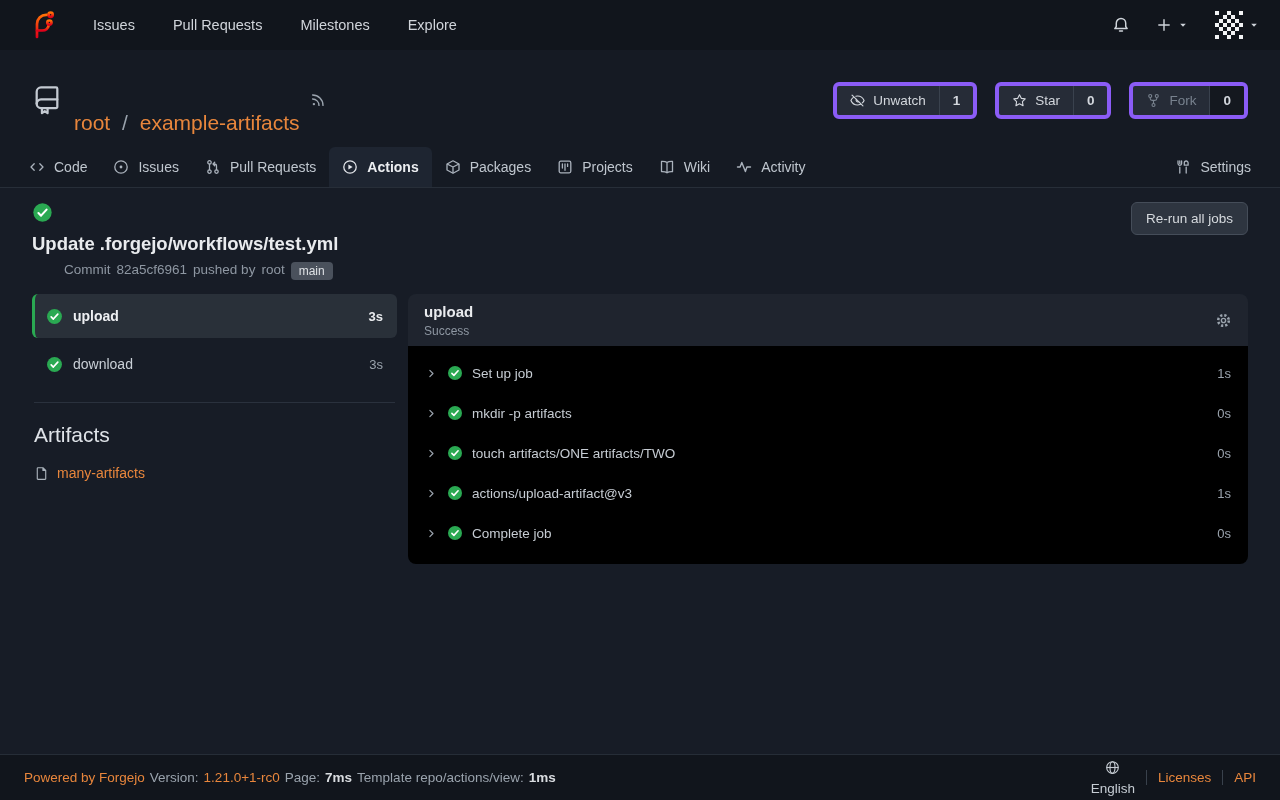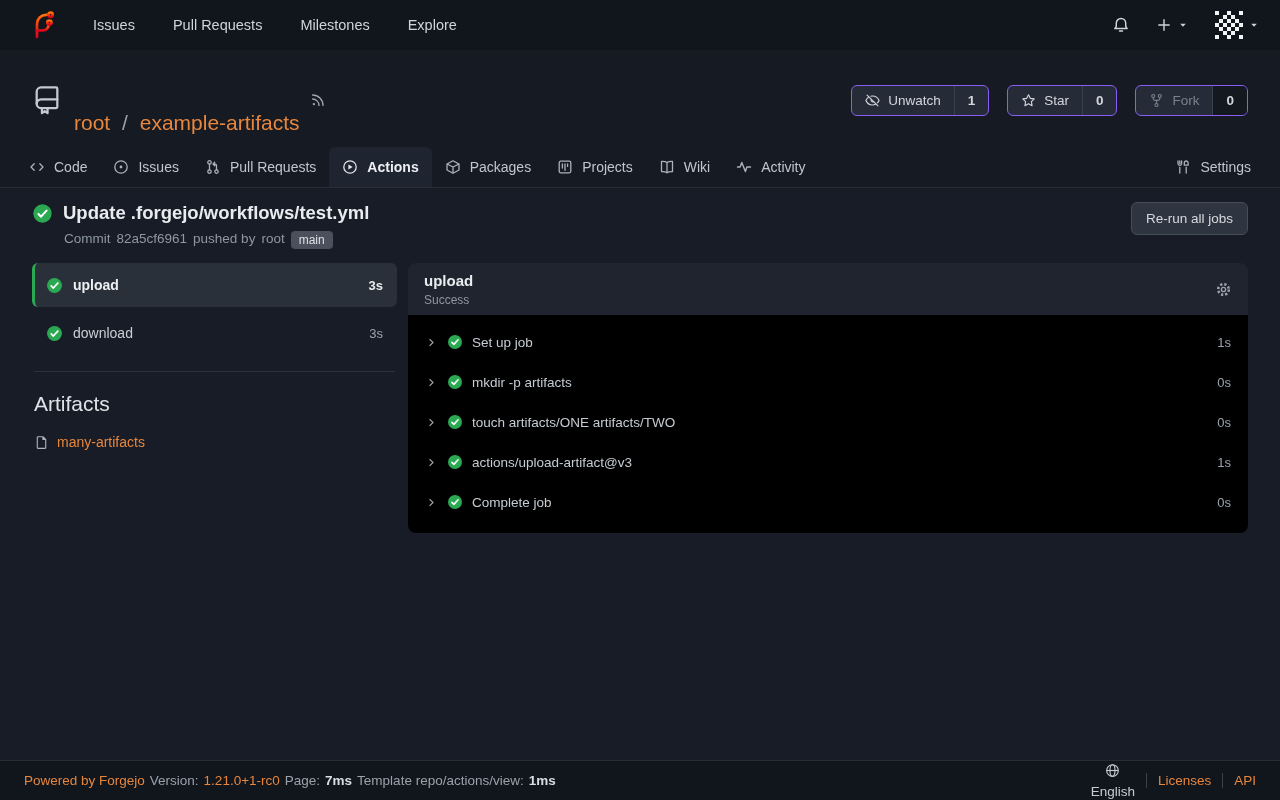--- a/index.html
+++ b/index.html
@@ -22,38 +22,38 @@
 
   
   .header-section { background:#151a23; border-bottom:1px solid #272e38; flex:none; }
   .repo-header { display:flex; align-items:center; padding:15px 32px 4px; }
   .repo-ico { color:#c4cad2; margin-right:12px; }
   .repo-title { font-size:21px;margin-top:46px; }
   .repo-title .owner, .repo-title .rname { color:#e8863c; cursor:pointer; }
   .repo-title .sep { color:#9aa3ad; margin:0 6px; }
   .rss { color:#9aa3ad; margin-left:10px; cursor:pointer; }
   .repo-actions { margin-left:auto; display:flex; gap:18px; }
-  .btn-group { display:flex; border:1px solid #8b5cf6; border-radius:6px; overflow:hidden; background:#262c37; font-size:13.5px; cursor:pointer; }
+  .btn-group { display:flex; border:4px solid #8b5cf6; border-radius:6px; overflow:hidden; background:#262c37; font-size:13.5px; cursor:pointer; }
   .btn-main { display:flex; gap:8px; align-items:center; padding:7px 13px; color:#d3d7dd; }
   .btn-count { padding:7px 13px; border-left:1px solid #3a424e; font-weight:700; color:#d3d7dd; }
   .btn-group.disabled .btn-main { color:#78828e; }
   .btn-group.disabled .btn-count { background:#14181f; }
 
   
   .tabs { display:flex; align-items:flex-end; padding:0 16px; margin-top:8px; }
   .tab { display:flex; align-items:center; gap:9px; padding:12px 13px; font-size:14px; color:#bfc6ce; cursor:pointer; }
   .tab .t-ico { color:#aab2bc; }
   .tab.active { background:#1e2531; border-radius:6px 6px 0 0; font-weight:700; color:#eceef1; }
   .tab.active .t-ico { color:#e3e6ea; }
   .tab-settings { margin-left:auto; }
 
   
   .content { padding:14px 32px 0; flex:1; }
   .run-header { display:flex; justify-content:space-between; align-items:flex-start; }
-  .run-title-row { display:flex; gap:10px; align-items:flex-end; }
+  .run-title-row { display:flex; gap:10px; align-items:flex-start;flex-direction:column; }
   .run-title { font-size:18.5px; font-weight:700; color:#e9ebee; }
   .run-sub { margin:7px 0 0 32px; font-size:13.5px; color:#8e97a2; display:flex; gap:6px; align-items:flex-start; }
   .badge-main { background:#4a515c; color:#dde0e4; font-size:12px; padding:2px 8px; border-radius:4px; cursor:pointer; }
   .rerun-btn { background:#2e3540; border:1px solid #454d59; border-radius:6px; padding:8px 14px; font-size:13.5px; color:#d6dade; cursor:pointer; }
 
   .columns { display:flex; gap:11px; margin-top:14px; }
   .left-col { width:365px; flex:none; }
   .job-item { display:flex; align-items:center; gap:10px; padding:0 14px; height:44px; border-radius:6px; font-size:14px; color:#c9cfd6; margin-bottom:4px; cursor:pointer; }
   .job-item.selected { background:#293039; border-left:3px solid #2aa952; padding-left:11px; }
   .job-item.selected .job-name { font-weight:700; color:#edeff2; }
@@ -69,21 +69,21 @@
   .panel-header { background:#1f242e; padding:9px 16px 8px; display:flex; align-items:center; }
   .panel-job-name { font-size:15px; font-weight:700; color:#e9ebee; }
   .panel-status { font-size:12px; color:#8e97a2; margin-top:4px; }
   .panel-gear { margin-left:auto; color:#9aa3ad; cursor:pointer; }
   .steps { background:#000000; padding:7px 0 11px; }
   .step { display:flex; align-items:center; gap:9px; height:40px; padding:0 17px; font-size:13.5px; color:#c6ccd3; cursor:pointer; }
   .step .chev { color:#9aa3ad; }
   .step-dur { margin-left:auto; color:#9aa3ad; font-size:13px; }
 
   
-  .footer { height:40px; flex:none; background:#11151c; border-top:1px solid #262d37; display:flex; justify-content:space-between; align-items:center; padding:0 24px; font-size:13.5px; color:#9aa3ad; }
+  .footer { height:46px; flex:none; background:#11151c; border-top:1px solid #262d37; display:flex; justify-content:space-between; align-items:center; padding:0 24px; font-size:13.5px; color:#9aa3ad; }
   .footer-left { display:flex; gap:5px; align-items:center; }
   .f-link { color:#e8863c; cursor:pointer; }
   .f-bold { color:#d9dce0; font-weight:700; }
   .footer-right { display:flex; gap:11px; align-items:center; }
   .f-lang { display:flex; gap:6px; align-items:center; color:#c6ccd3; cursor:pointer;flex-direction:column; }
   .f-sep { width:1px; height:15px; background:#39414c; }
 </style>
 </head>
 <body>
 

